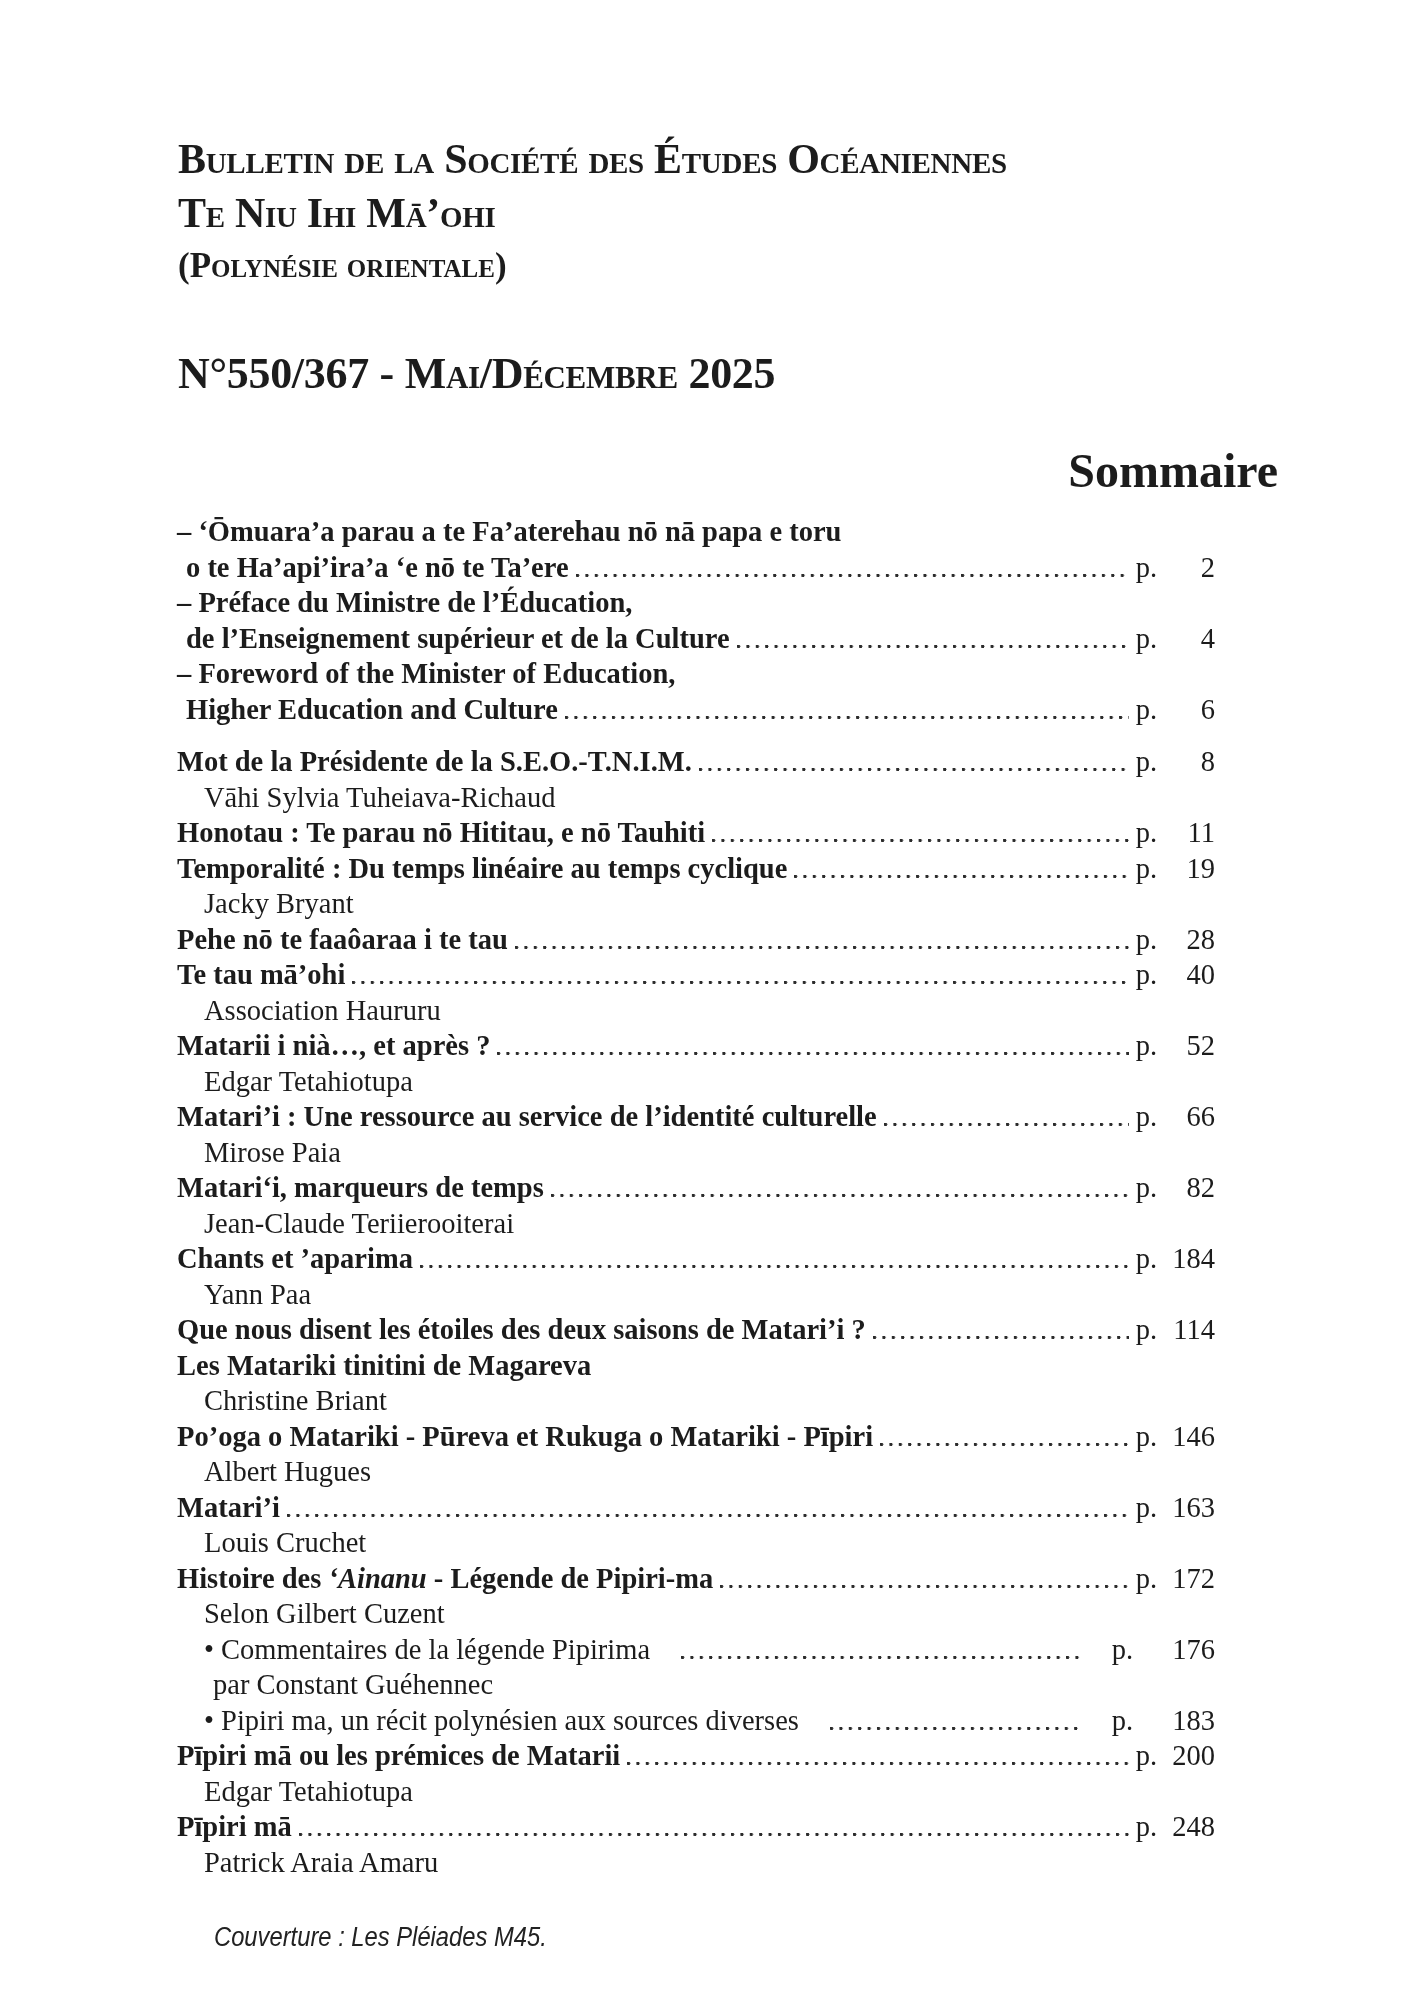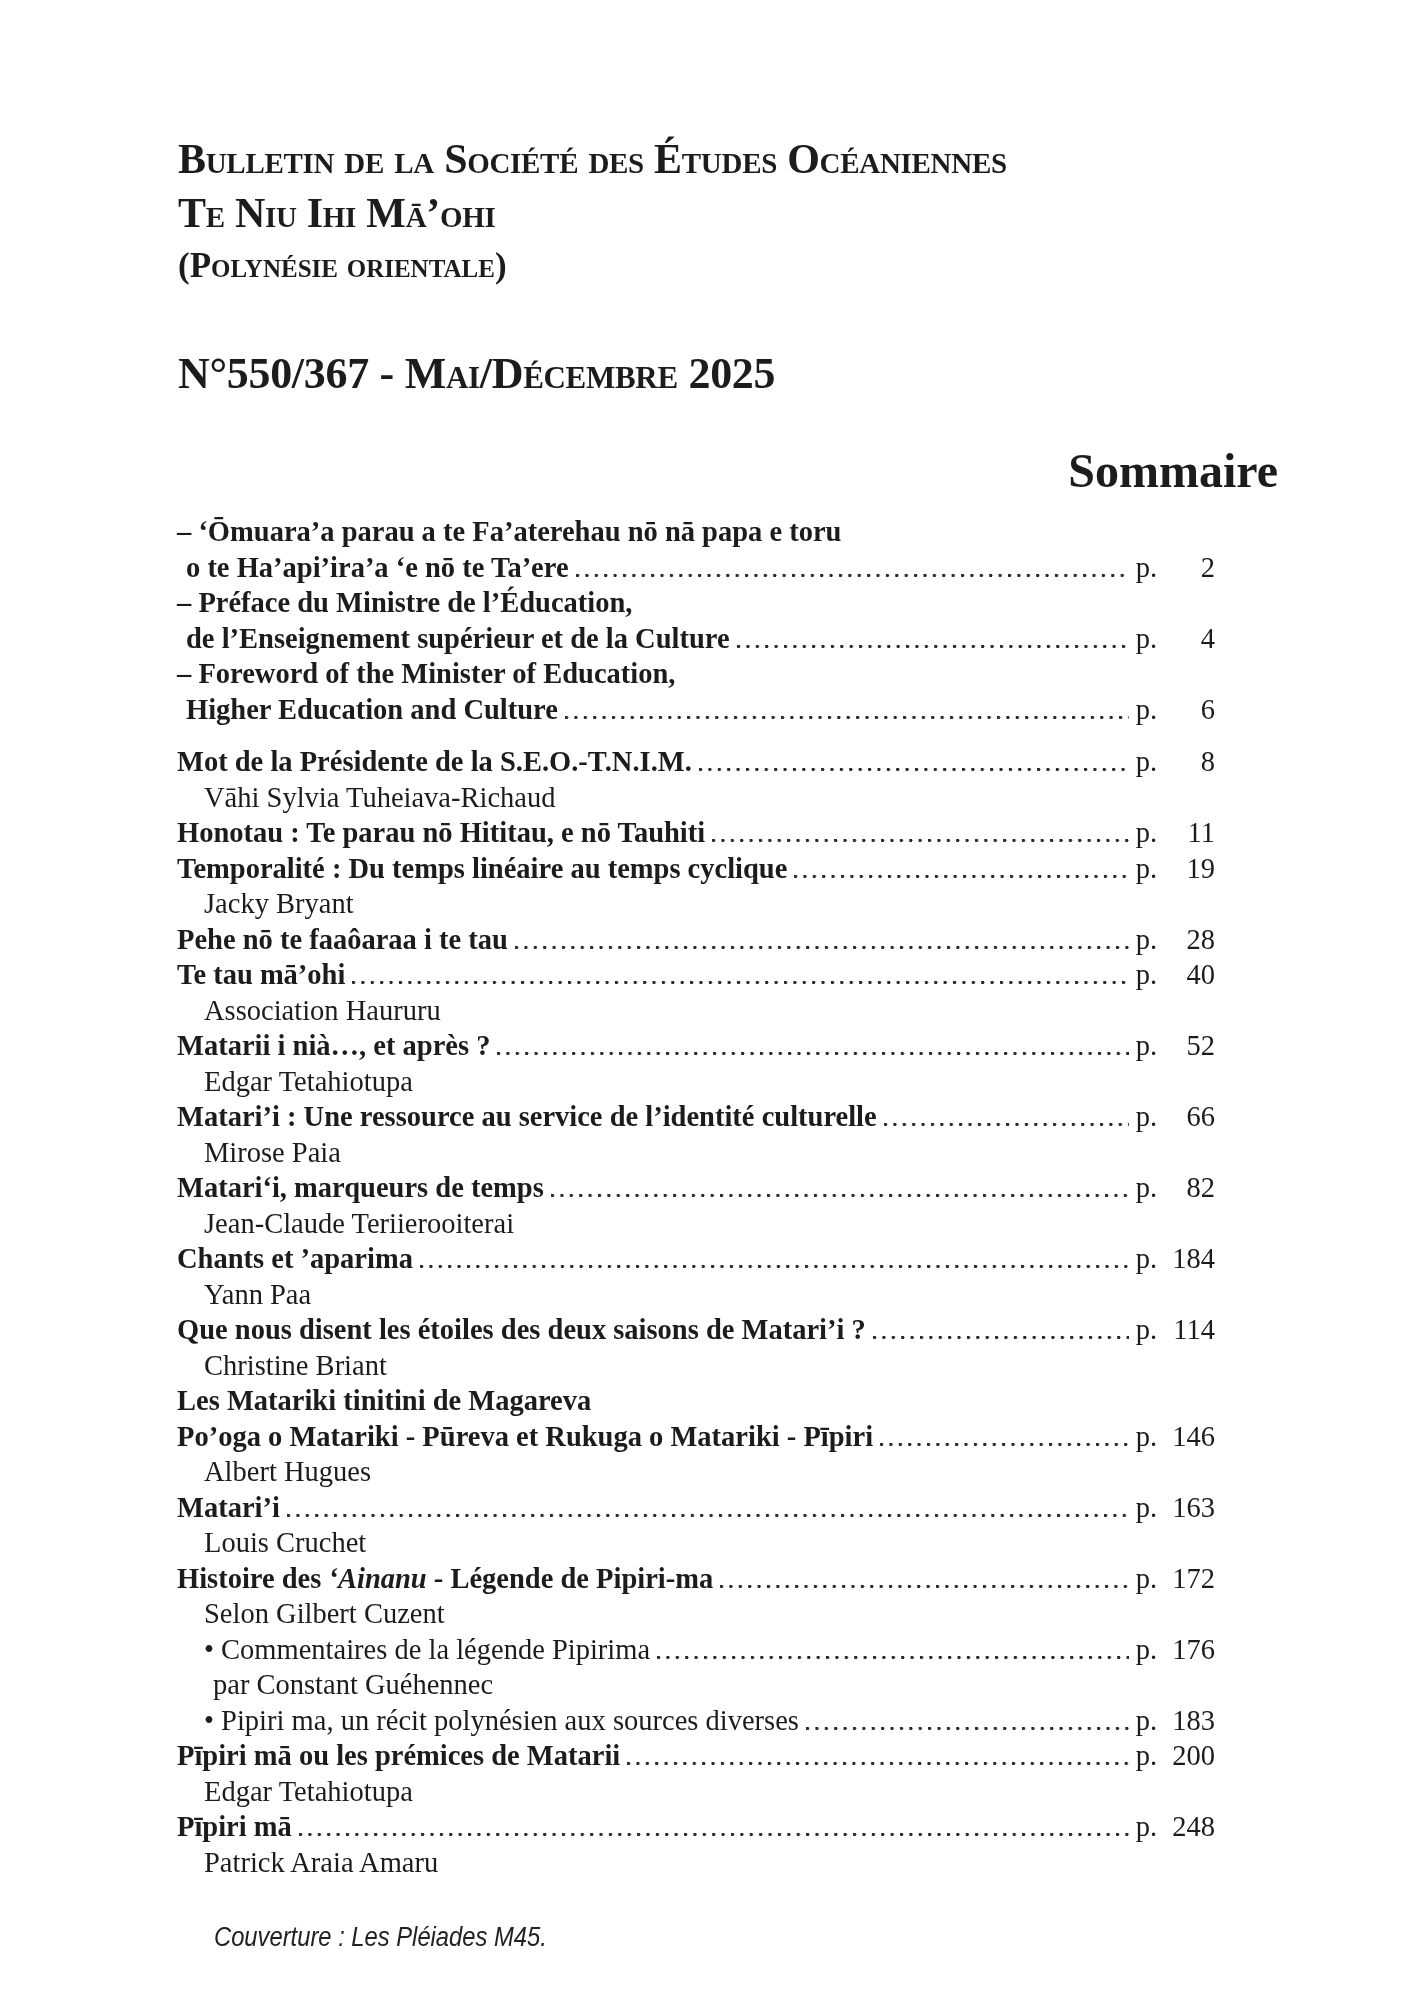--- a/index.html
+++ b/index.html
@@ -63,21 +63,21 @@
     display:flex;
     align-items:baseline;
     line-height:35.5px;
     font-size:28.5px;
     font-weight:bold;
     white-space:nowrap;
   }
   .toc-row.author, .toc-row.bullet, .toc-row.bullet-wrap { font-weight:normal; }
   .toc-row.wrap        { padding-left:9px;  }
   .toc-row.author      { padding-left:27px; }
-  .toc-row.bullet      { padding-left:27px; }
+  .toc-row.bullet      { padding-left:27px;gap:24px; }
   .toc-row.bullet-wrap { padding-left:36px; }
   .toc-row.gap-before  { margin-top:17px;justify-content:center;   }
   .toc-text { flex:0 0 auto; }
   .toc-text .italic { font-style:italic; }
   .leader {
     flex:1 1 auto;
     min-width:24px;
     align-self:stretch;
     margin:0 7px 0 7px;
     background-image: radial-gradient(circle at 1.5px 1.5px, #2b2b2b 1.45px, rgba(0,0,0,0) 2.1px);
@@ -216,25 +216,25 @@
     </div>
     <div class="toc-row author">
       <span class="toc-text"><span>Yann Paa</span></span>
     </div>
     <div class="toc-row item">
       <span class="toc-text"><span>Que nous disent les étoiles des deux saisons de Matari’i ?</span></span>
       <span class="leader"></span>
       <span class="plabel">p.</span>
       <span class="pnum">114</span>
     </div>
+    <div class="toc-row item">
+      <span class="toc-text"><span>Les Matariki tinitini de Magareva</span></span>
+    </div>
     <div class="toc-row author">
       <span class="toc-text"><span>Christine Briant</span></span>
-    </div>
-    <div class="toc-row item">
-      <span class="toc-text"><span>Les Matariki tinitini de Magareva</span></span>
     </div>
     <div class="toc-row item">
       <span class="toc-text"><span>Po’oga o Matariki - Pūreva et Rukuga o Matariki - Pīpiri</span></span>
       <span class="leader"></span>
       <span class="plabel">p.</span>
       <span class="pnum">146</span>
     </div>
     <div class="toc-row author">
       <span class="toc-text"><span>Albert Hugues</span></span>
     </div>

